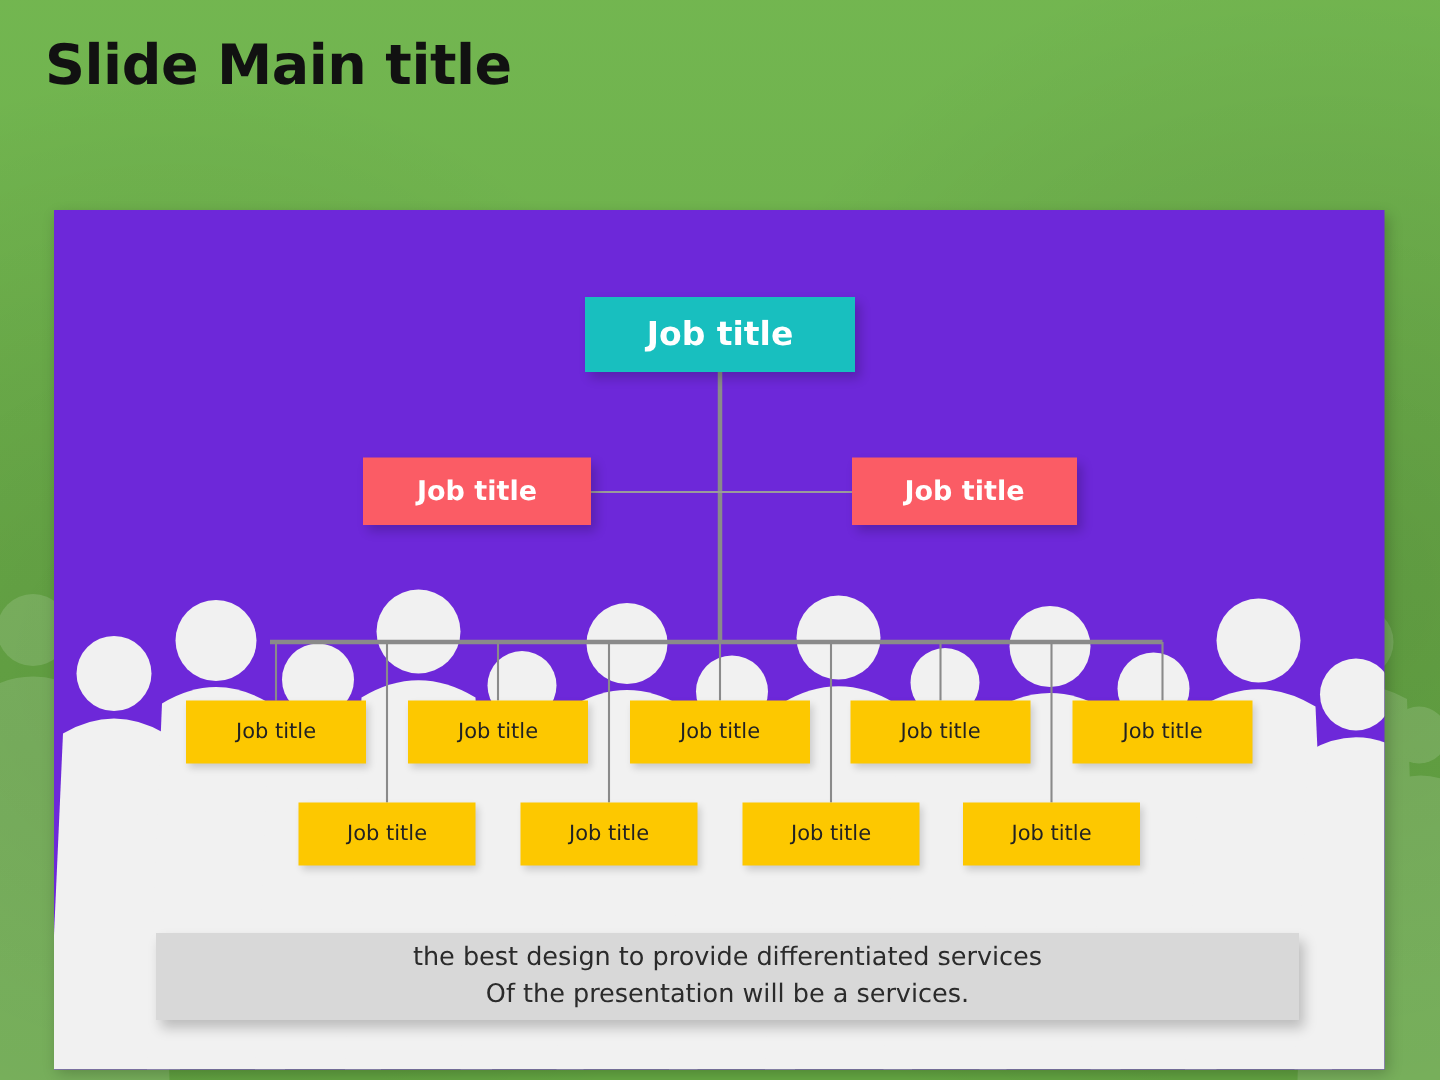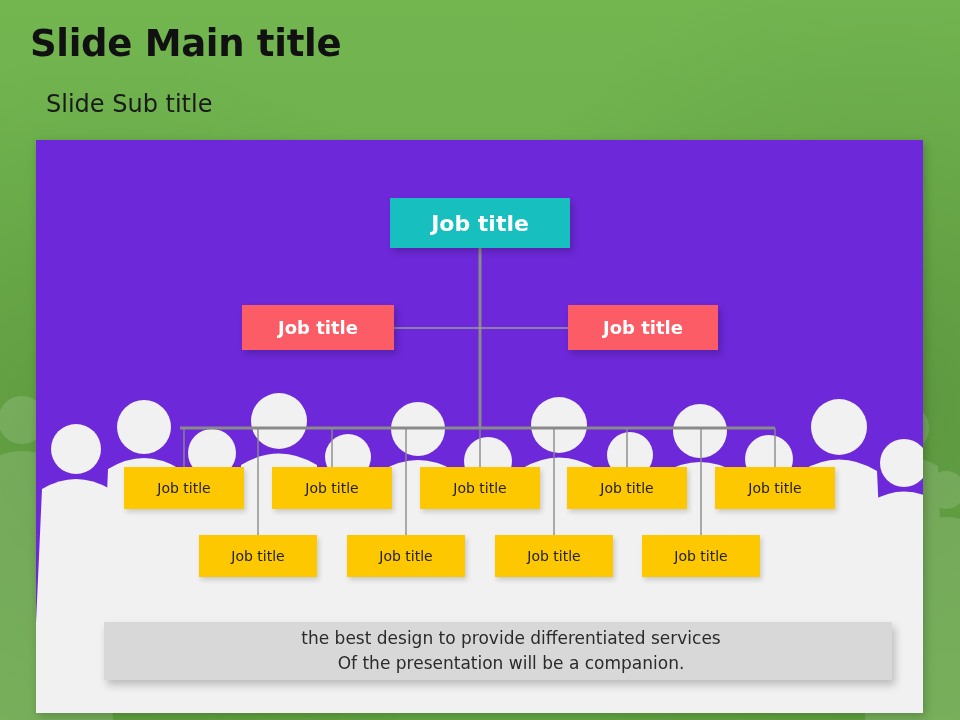--- a/index.html
+++ b/index.html
@@ -147,21 +147,20 @@
     top: 482px;
     width: 762px;
     height: 58px;
     background: #d8d8d8;
     box-shadow: 3px 5px 8px rgba(0,0,0,0.22);
     display: flex;
     flex-direction: column;
     align-items: center;
     justify-content: center;
     z-index: 6;
-    padding-left: 26px;
   }
   .caption-line {
     font-size: 17px;
     color: #2b2b2b;
     line-height: 25px;
     white-space: nowrap;
   }
 </style>
 </head>
 <body>
@@ -175,21 +174,20 @@
       <circle cx="78" cy="150" r="21"></circle>
       <path d="M50 186 q28 -16 56 0 l7 234 h-70 z"></path>
       <circle cx="905" cy="128" r="24"></circle>
       <path d="M874 166 q32 -18 64 0 l9 254 h-82 z"></path>
       <circle cx="946" cy="190" r="19"></circle>
       <path d="M922 224 q25 -14 50 0 l6 196 h-62 z"></path>
     </g>
   </svg>
 
   <div class="main-title">Slide Main title</div>
-  <div class="sub-title">Slide Sub title</div>
 
   <div class="panel">
 
     <svg class="panel-crowd" viewBox="0 0 887 330" preserveAspectRatio="none" aria-hidden="true">
       <g fill="#f1f1f1">
         <circle cx="40" cy="66" r="25"></circle>
           <path d="M6 106 q34 -20 68 0 l10 224 h-88 z"></path>
         <circle cx="108" cy="44" r="27"></circle>
           <path d="M72 86 q36 -22 72 0 l10 244 h-92 z"></path>
         <circle cx="176" cy="70" r="24"></circle>
@@ -274,18 +272,18 @@
       </div>
       <div class="node node-leaf" style="left:459px; top:395px; width:118px; height:42px;">
         <span>Job title</span>
       </div>
       <div class="node node-leaf" style="left:606px; top:395px; width:118px; height:42px;">
         <span>Job title</span>
       </div>
 
       <div class="caption">
         <div class="caption-line">the best design to provide differentiated services</div>
-        <div class="caption-line">Of the presentation will be a companion.</div>
+        <div class="caption-line">Of the presentation will be a services.</div>
       </div>
 
     </div>
   </div>
 </div>
 
 </body></html>

